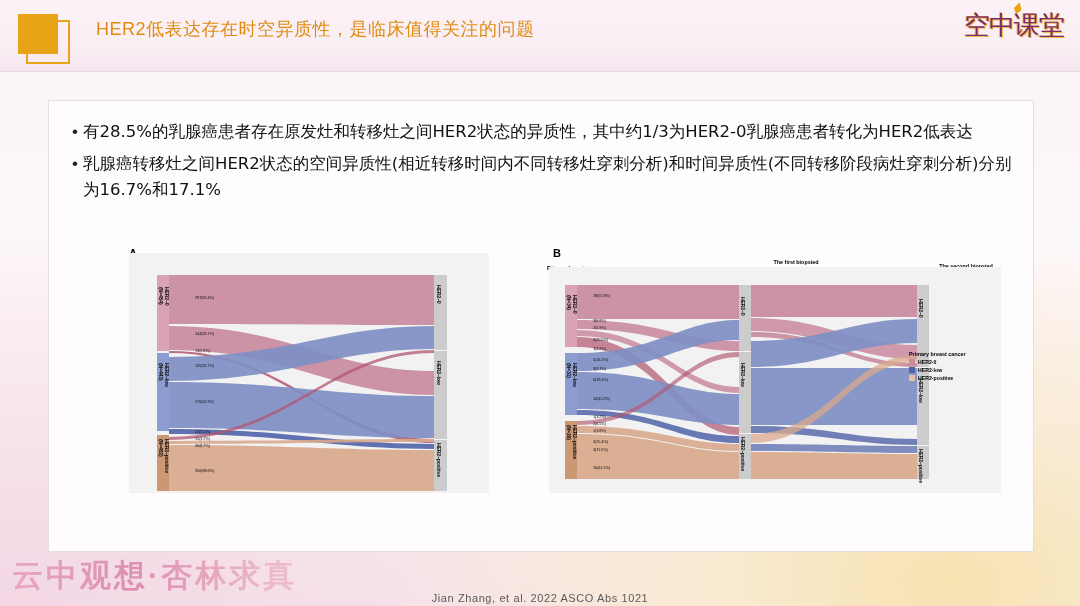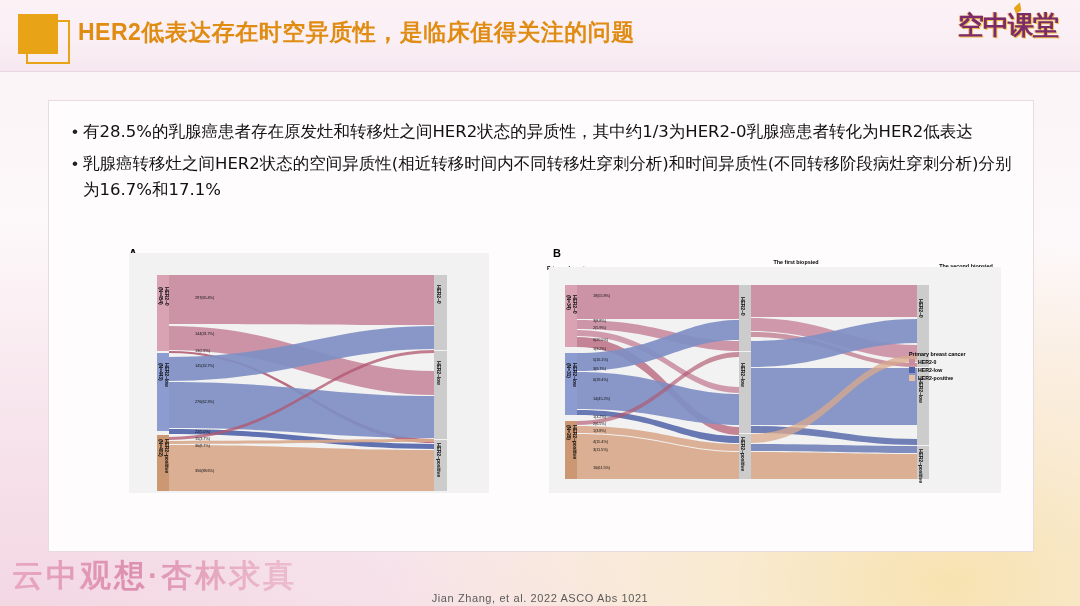--- a/index.html
+++ b/index.html
@@ -16,26 +16,26 @@
   }
 
   
   .header{position:absolute;left:0;top:0;width:1080px;height:72px;}
   .hdr-bg{position:absolute;left:0;top:0;width:1080px;height:72px;
     background:linear-gradient(180deg,#fbf2f6 0%,#f9eef4 60%,#f6e7ef 100%);}
   .hdr-rule{position:absolute;left:0;top:71px;width:1080px;height:1px;background:#e8d6e0;}
   .sq-outline{position:absolute;left:26px;top:20px;width:40px;height:40px;
     border:2px solid #e8a317;background:transparent;}
   .sq-solid{position:absolute;left:18px;top:14px;width:40px;height:40px;background:#e8a317;}
-  .title{position:absolute;left:78px;top:17px;width:800px;
-    font-size:23px;font-weight:bold;color:#e08c12;letter-spacing:.5px;
+  .title{position:absolute;left:96px;top:17px;width:800px;
+    font-size:18px;font-weight:normal;color:#e08c12;letter-spacing:.5px;
     white-space:nowrap;}
   .logo{position:absolute;right:16px;top:4px;width:112px;height:52px;}
-  .logo-text{position:absolute;left:0;top:4px;width:112px;text-align:center;
-    font-size:26px;font-weight:bold;color:#7b2a6b;letter-spacing:-1px;
+  .logo-text{position:absolute;left:0;top:4px;width:112px;text-align:right;
+    font-size:26px;font-weight:normal;color:#7b2a6b;letter-spacing:-1px;
     text-shadow:1px 1px 0 #f0c14b,-1px 0 0 #e8b96a;}
   .logo-spark{position:absolute;left:62px;top:-2px;width:8px;height:12px;
     background:#e8a317;transform:rotate(18deg);
     clip-path:polygon(50% 0,100% 60%,50% 100%,0 60%);}
 
   
   .card{position:absolute;left:48px;top:100px;width:984px;height:450px;
     background:#fefcfd;border:1px solid #e9dbe3;}
 
   .bullets{position:absolute;left:18px;top:18px;width:948px;}

